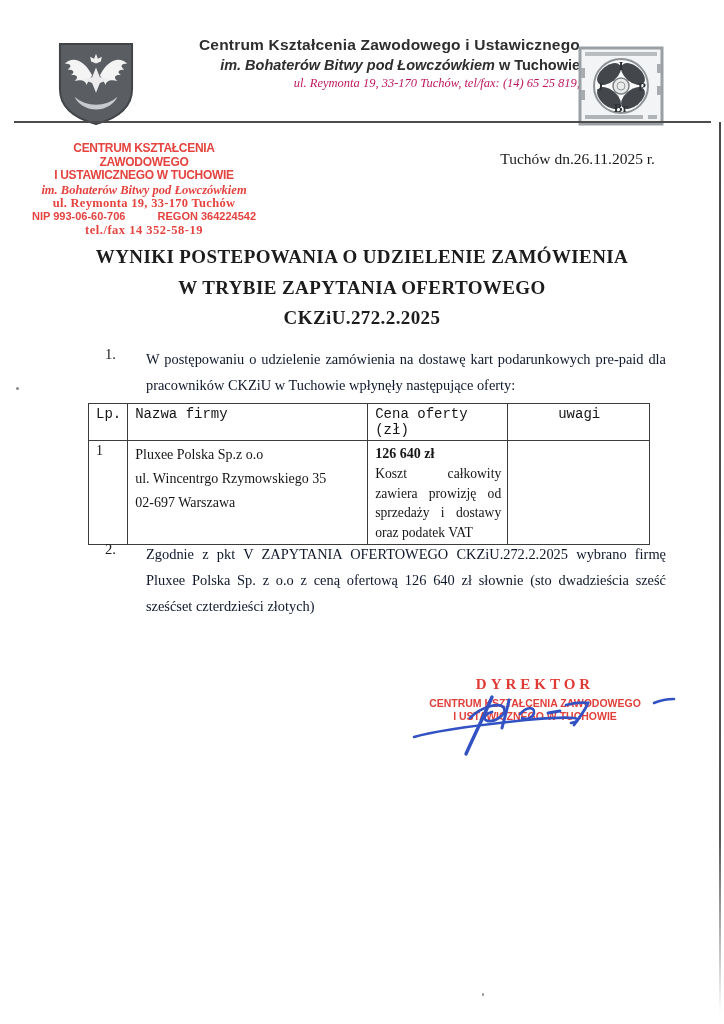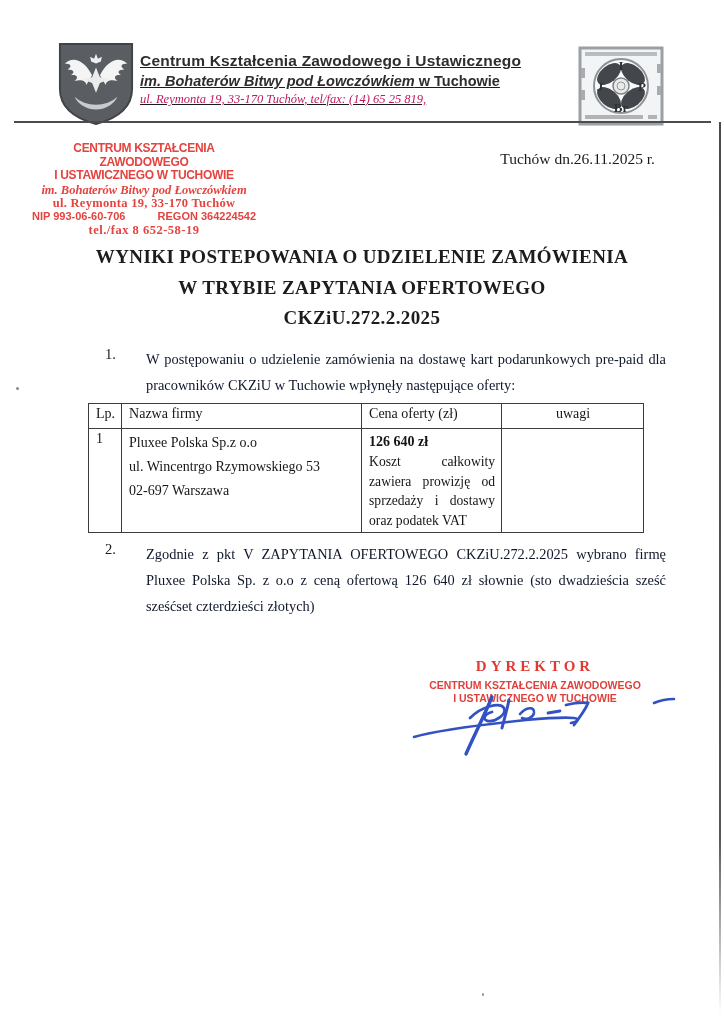--- a/index.html
+++ b/index.html
@@ -4,21 +4,21 @@
 <style>
   * { margin:0; padding:0; box-sizing:border-box; }
   html,body { background:#ffffff; }
   .page {
     position:relative; width:724px; height:1024px; background:#ffffff;
     font-family:"Liberation Serif", serif; color:#1b1b1b; overflow:hidden;
   }
   
   .coa { position:absolute; left:57px; top:42px; }
   .patron-logo { position:absolute; left:578px; top:46px; }
-  .lh-center { position:absolute; left:140px; top:52px; width:440px; text-align:left;text-decoration:underline; }
+  .lh-center { position:absolute; left:140px; top:36px; width:440px; text-align:right; }
   .lh-org { font-family:"Liberation Sans", sans-serif; font-weight:bold; font-size:15.5px; color:#2e2e2e; letter-spacing:0.2px; }
   .lh-patron { font-family:"Liberation Sans", sans-serif; font-weight:bold; font-size:14.5px; color:#2e2e2e; margin-top:3px; }
   .lh-patron .it { font-style:italic; }
   .lh-addr { font-style:italic; font-size:12.5px; color:#be185d; margin-top:3px; }
   .lh-mail { font-size:13.5px; margin-top:2px; }
   .lh-mail .lbl { font-style:italic; color:#a9a9a9; font-size:12px; margin-right:4px; }
   .lh-mail .lnk { color:#121212; text-decoration:underline; margin:0 5px; }
   .rule { position:absolute; left:14px; top:121px; width:697px; height:2px; background:#4c4c4c; }
   .scanline { position:absolute; left:719px; top:122px; width:2px; height:892px;
     background:linear-gradient(#4a4a4a 0%, #555 80%, rgba(85,85,85,0) 100%); }
@@ -33,32 +33,32 @@
   
   .title { position:absolute; left:62px; top:242px; width:600px; text-align:center;
     font-weight:bold; font-size:19px; line-height:30.5px; color:#1c1c1c; letter-spacing:0.4px; }
   
   .num { position:absolute; font-size:14.6px; }
   .para { position:absolute; left:146px; width:520px; font-size:14.4px; line-height:26px; text-align:justify; color:#0f172a; }
   
   .offers { position:absolute; left:88px; top:403px; border-collapse:collapse; table-layout:fixed; }
   .offers td, .offers th { border:1.6px solid #3c3c3c; vertical-align:top; font-weight:normal;
     font-size:14px; text-align:left; padding:2px 6px 2px 7px; color:#151515; }
-  .offers th { height:25px; }
+  .offers th { height:25px;font-family:Liberation Mono, monospace; }
   .offers .c-lp { width:30px; }
   .offers .c-firma { width:240px; }
   .offers .c-cena { width:140px; }
   .offers .c-uwagi { width:142px; }
   .offers th.c-uwagi { text-align:center; }
   .offers .row-h { height:92px; }
   .firma-lines div { line-height:24px; }
   .cena-bold { font-weight:bold; line-height:21px; }
   .cena-desc { line-height:19.5px; font-size:13.6px; text-align:justify; }
   
-  .sig { position:absolute; left:415px; top:658px; width:240px; text-align:center; }
+  .sig { position:absolute; left:415px; top:676px; width:240px; text-align:center; }
   .sig-dyr { color:#e03a35; font-weight:bold; font-size:15px; letter-spacing:4px; }
   .sig-org { color:#e0403b; font-family:"Liberation Sans", sans-serif; font-weight:bold; font-size:10.5px; line-height:12.5px; margin-top:4px; }
   .sig-name { color:#de3934; font-weight:bold; font-style:italic; font-size:14.5px; margin-top:21px; letter-spacing:0.3px; }
   .sig-ink { position:absolute; left:408px; top:692px; width:280px; height:68px; pointer-events:none; }
   .speck { position:absolute; background:#8a8a8a; border-radius:50%; }
 </style>
 </head>
 <body>
 
 <div class="page">
@@ -117,21 +117,21 @@
 
   <div class="stamp">
     <div class="s1">CENTRUM KSZTAŁCENIA ZAWODOWEGO</div>
     <div class="s1">I USTAWICZNEGO W TUCHOWIE</div>
     <div class="s3">im. Bohaterów Bitwy pod Łowczówkiem</div>
     <div class="s4">ul. Reymonta 19, 33-170 Tuchów</div>
     <div class="s5">
       <span>NIP 993-06-60-706</span>
       <span>REGON 364224542</span>
     </div>
-    <div class="s6">tel./fax 8 652-58-19</div>
+    <div class="s6">tel./fax 14 352-58-19</div>
   </div>
 
   <div class="dateline">Tuchów dn.26.11.2025 r.</div>
 
   <div class="title">
     <div>WYNIKI POSTEPOWANIA O UDZIELENIE ZAMÓWIENIA</div>
     <div>W TRYBIE ZAPYTANIA OFERTOWEGO</div>
     <div>CKZiU.272.2.2025</div>
   </div>
 
@@ -144,21 +144,21 @@
       <th class="c-lp">Lp.</th>
       <th class="c-firma">Nazwa firmy</th>
       <th class="c-cena">Cena oferty (zł)</th>
       <th class="c-uwagi">uwagi</th>
     </tr>
     <tr class="row-h">
       <td>1</td>
       <td>
         <div class="firma-lines">
           <div>Pluxee Polska Sp.z o.o</div>
-          <div>ul. Wincentrgo Rzymowskiego 53</div>
+          <div>ul. Wincentrgo Rzymowskiego 35</div>
           <div>02-697 Warszawa</div>
         </div>
       </td>
       <td>
         <div class="cena-bold">126 640 zł</div>
         <div class="cena-desc">Koszt całkowity zawiera prowizję od sprzedaży i dostawy oraz podatek VAT</div>
       </td>
       <td></td>
     </tr>
   </tbody>

